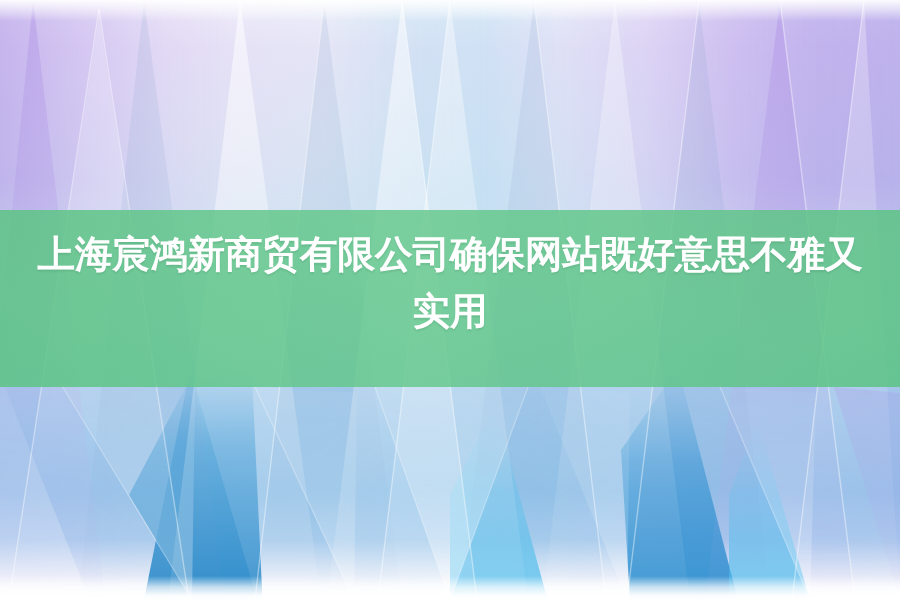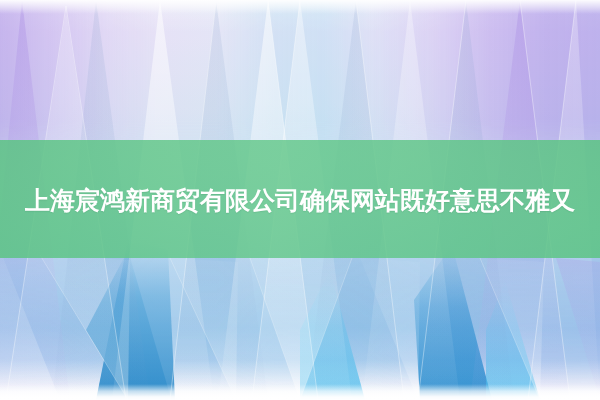--- a/index.html
+++ b/index.html
@@ -225,19 +225,20 @@
       <path d="M250,258 L300,400"></path>
       <path d="M352,258 L300,400"></path>
       <path d="M480,258 L540,400"></path>
     </g>
   </svg>
 
   <div id="top-haze"></div>
 
   <div id="green-band" style="top:140px; height:118px;"></div>
 
-  <div id="headline" style="top:181px;">
+  <div id="headline" style="top:151px;">
     <span class="ln">上海宸鸿新商贸有限公司确保网站既好意思不雅又</span>
+    <span class="ln">实用</span>
   </div>
 
   <div id="bottom-fade"></div>
 
 </div>
 
 </body></html>

